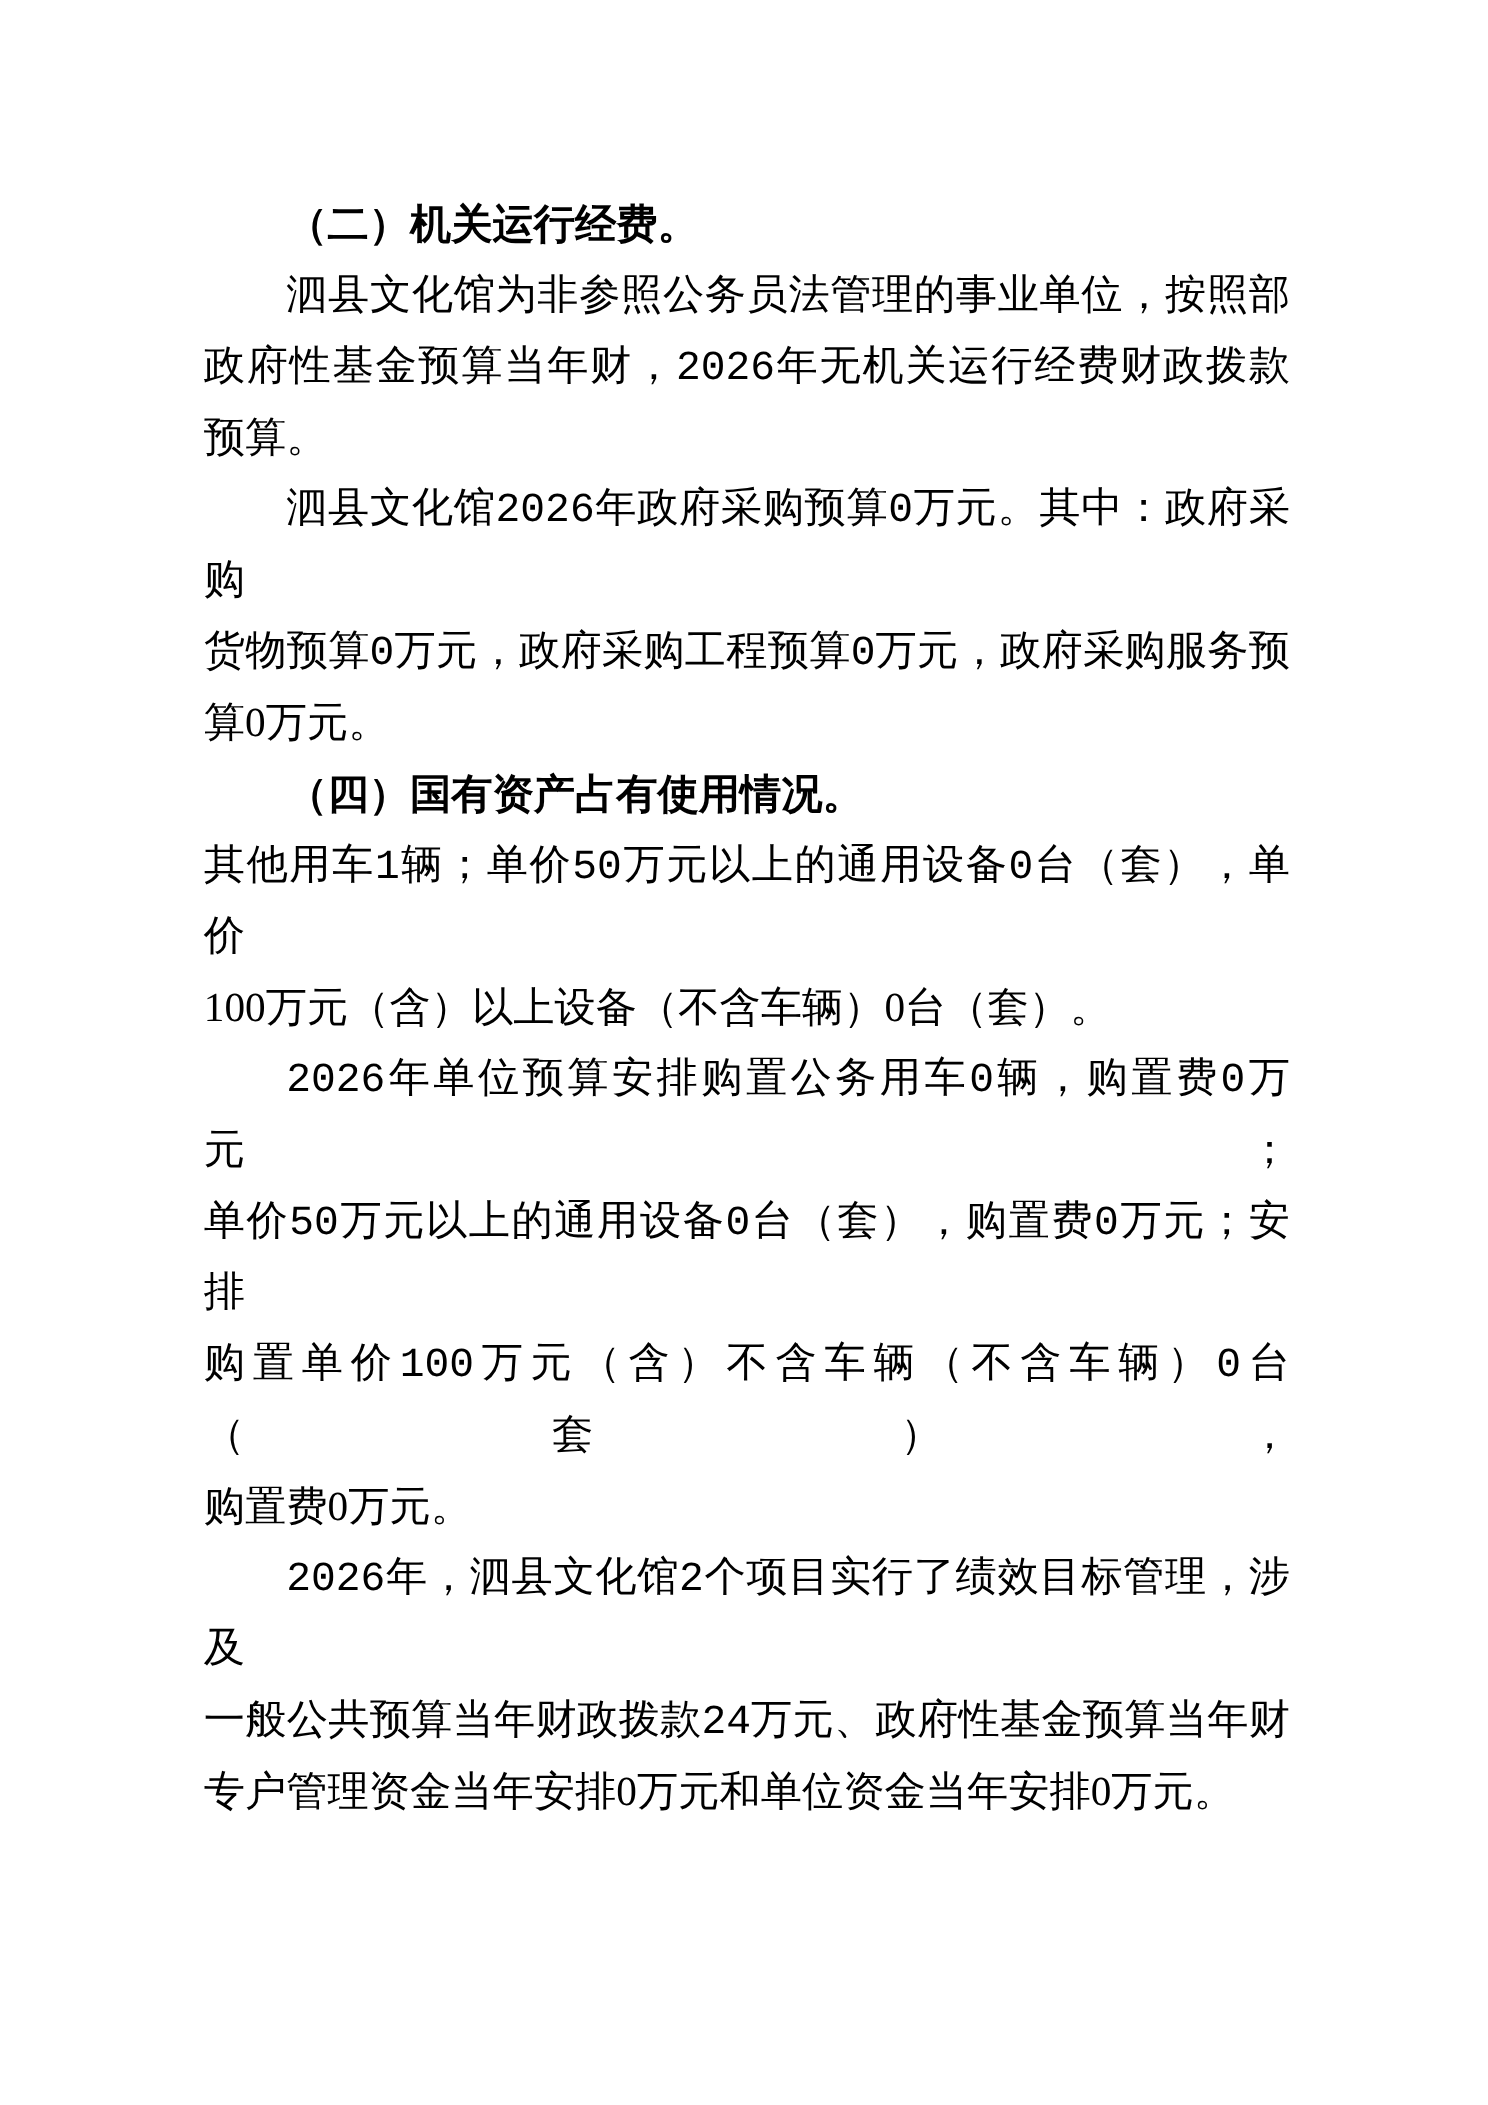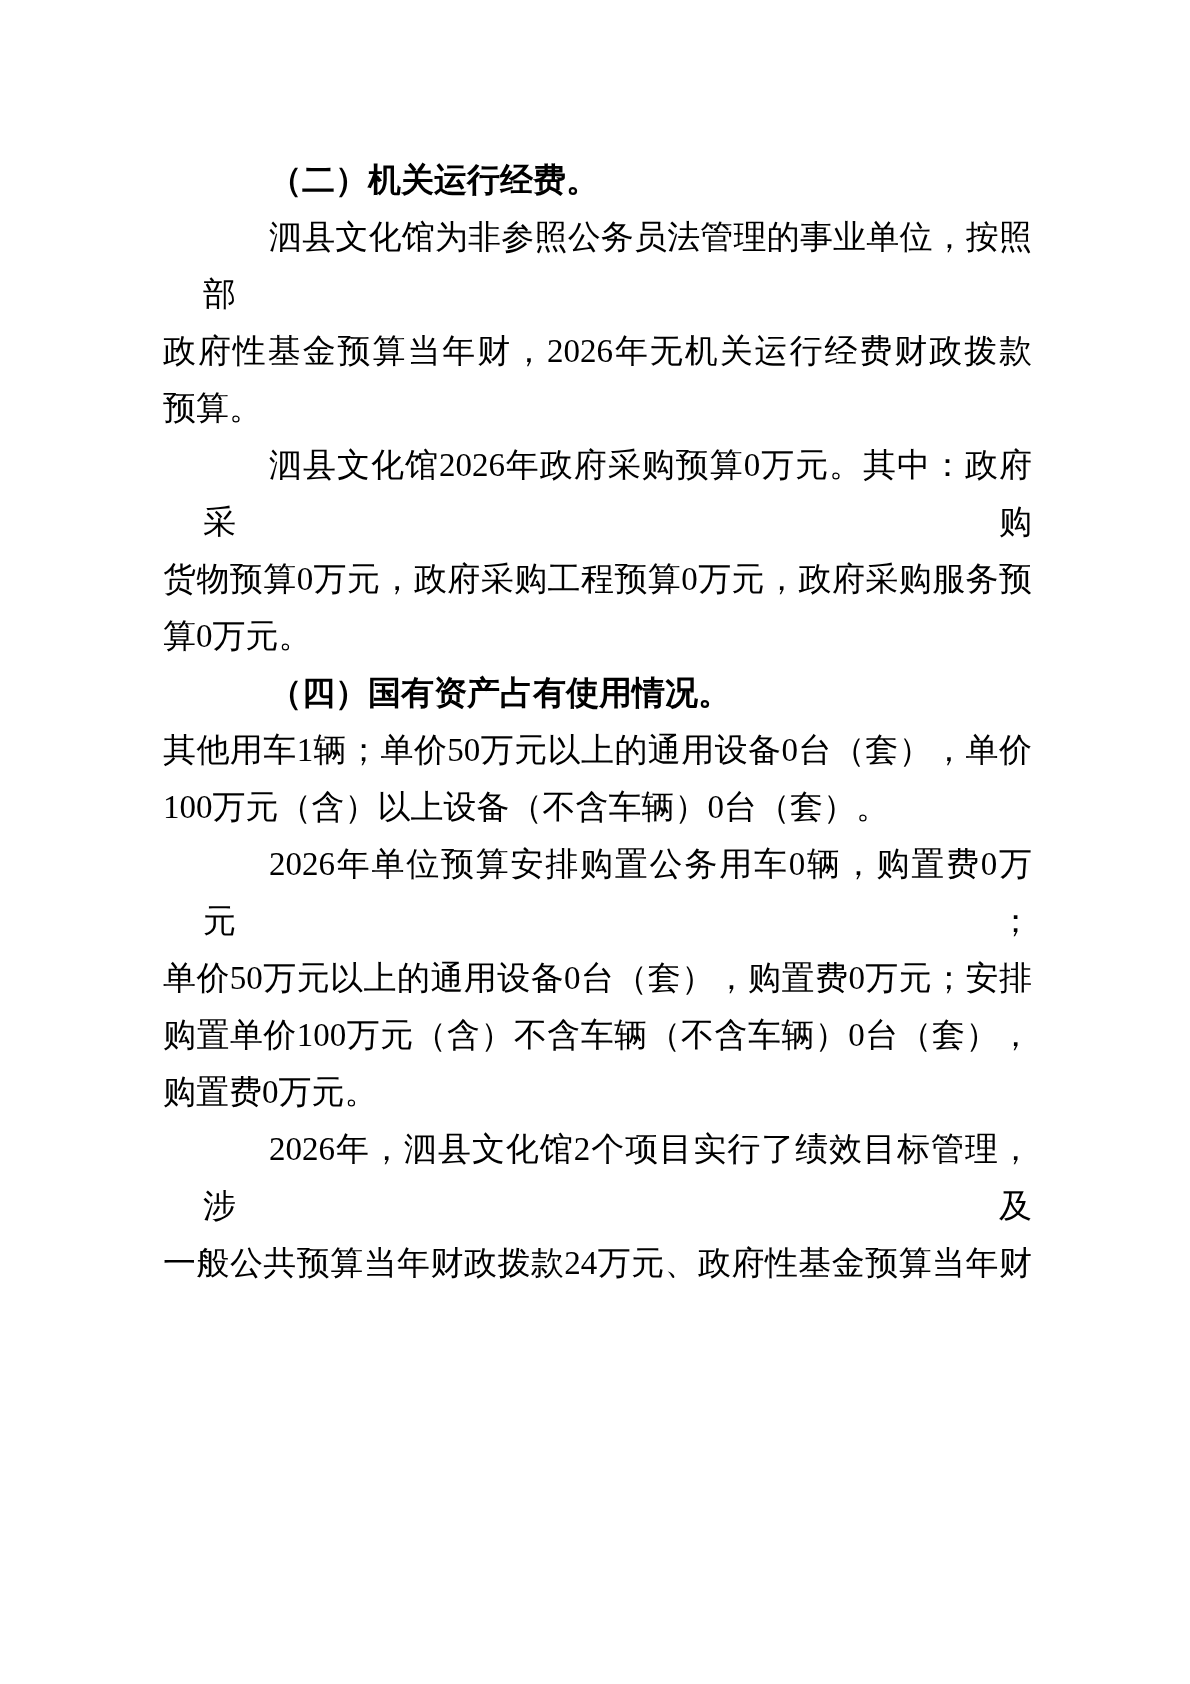--- a/index.html
+++ b/index.html
@@ -21,25 +21,25 @@
   }
   .ln {
     line-height: 57px;
     min-height: 57px;
     text-align: left;
   }
   
   .ln.j {
     text-align: justify;
     text-align-last: justify;
+    font-family: Liberation Mono, monospace;
   }
   
   .ln.first, .ln.heading {
     text-indent: 2em;
-    margin-left: 40px;
   }
   .ln.heading {
     font-weight: 700;
   }
 </style>
 </head>
 <body>
 
 <div class="page">
 
@@ -62,15 +62,16 @@
     <div class="ln end">100万元（含）以上设备（不含车辆）0台（套）。</div>
     <div class="ln first j">2026年单位预算安排购置公务用车0辆，购置费0万元；</div>
     <div class="ln j">单价50万元以上的通用设备0台（套），购置费0万元；安排</div>
     <div class="ln j">购置单价100万元（含）不含车辆（不含车辆）0台（套），</div>
     <div class="ln end">购置费0万元。</div>
   </div>
 
   <div>
     <div class="ln first j">2026年，泗县文化馆2个项目实行了绩效目标管理，涉及</div>
     <div class="ln j">一般公共预算当年财政拨款24万元、政府性基金预算当年财</div>
+    <div class="ln end">专户管理资金当年安排0万元和单位资金当年安排0万元。</div>
   </div>
 
 </div>
 
 </body></html>

